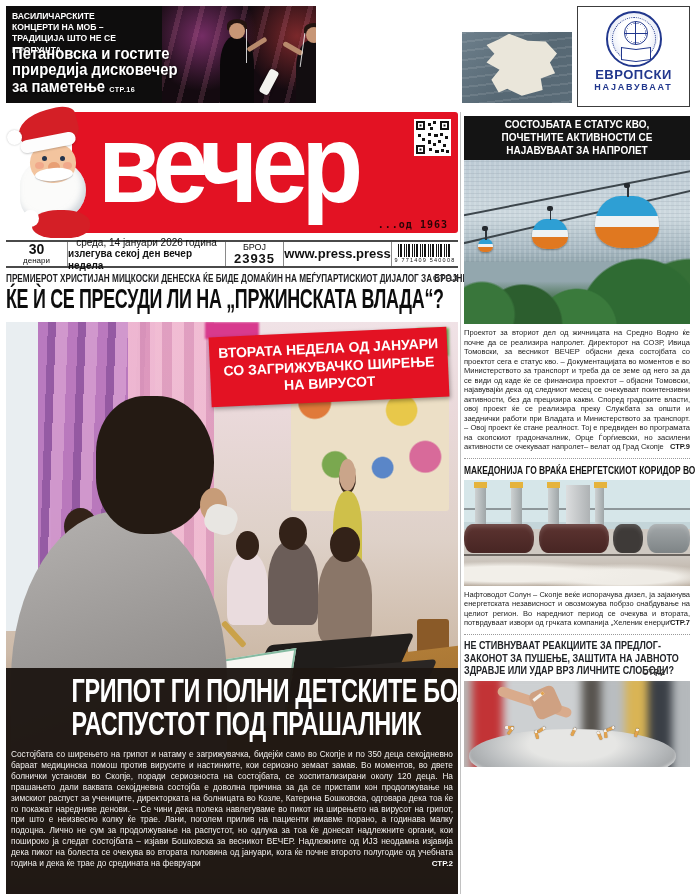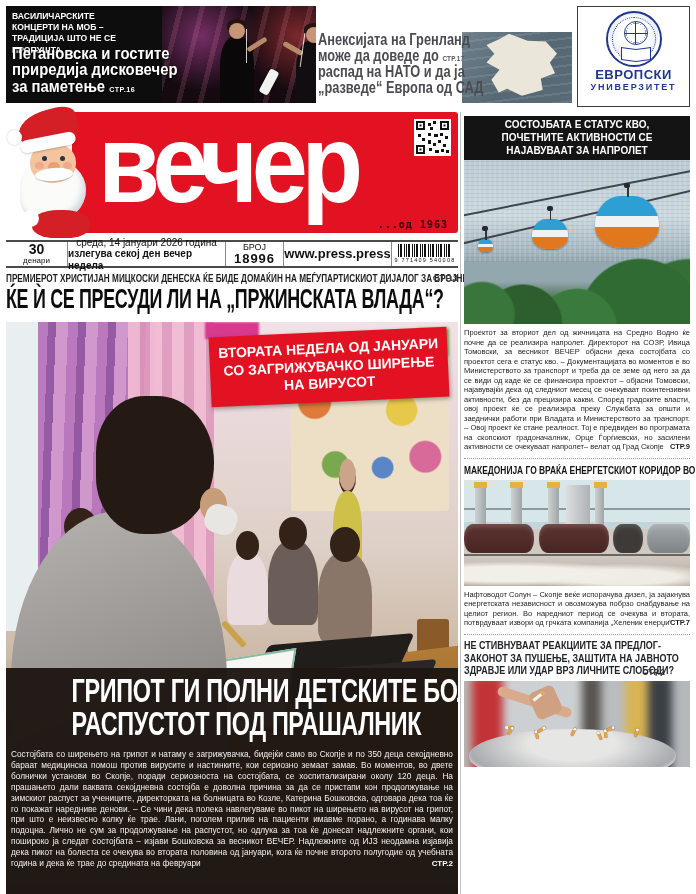--- a/index.html
+++ b/index.html
@@ -246,36 +246,30 @@
     <span class="ln"><span>за паметење</span> <span class="tl-page">СТР.16</span></span>
   </div>
   <div class="tl-mic"></div>
 </div>
 
 <div class="abs teaser-mid">
   <div class="tm-img">
     <div class="wood"></div>
     <div class="tm-map"></div>
   </div>
-  <div class="tm-headline">
-    <span class="ln">Анексијата на Гренланд</span>
-    <span class="ln"><span>може да доведе до</span> <span class="tm-page">СТР.17</span></span>
-    <span class="ln">распад на НАТО и да ја</span>
-    <span class="ln">„разведе“ Европа од САД</span>
-  </div>
 </div>
 
 <div class="abs logo-box">
   <div class="eu-emblem">
     <div class="eu-ring"></div>
     <div class="eu-globe"></div>
     <div class="eu-book"></div>
   </div>
   <div class="eu-t1">ЕВРОПСКИ</div>
-  <div class="eu-t2">УНИВЕРЗИТЕТ</div>
+  <div class="eu-t2">НАЈАВУВААТ</div>
 </div>
 
 <div class="abs mast-red">
   <div class="mast-title">вечер</div>
   <div class="mast-qr">
     <svg width="33" height="33" viewBox="0 0 33 33">
       <rect x="0" y="0" width="9" height="9" fill="#111"></rect>
         <rect x="2" y="2" width="5" height="5" fill="#fff"></rect>
         <rect x="3.5" y="3.5" width="2" height="2" fill="#111"></rect>
       <rect x="24" y="0" width="9" height="9" fill="#111"></rect>
@@ -328,21 +322,21 @@
   <div class="db-cell db-price">
     <span class="v">30</span>
     <span class="u">денари</span>
   </div>
   <div class="db-cell db-date">
     <span>среда, 14 јануари 2026 година</span>
     <span class="b">излегува секој ден вечер недела</span>
   </div>
   <div class="db-cell db-issue">
     <span class="l">БРОЈ</span>
-    <span class="n">18996</span>
+    <span class="n">23935</span>
   </div>
   <div class="db-cell db-site">
     <span>www.press.press</span>
   </div>
   <div class="db-cell db-code">
     <div class="bars"></div>
     <div class="bars-num">9 771409 540008</div>
   </div>
 </div>
 

